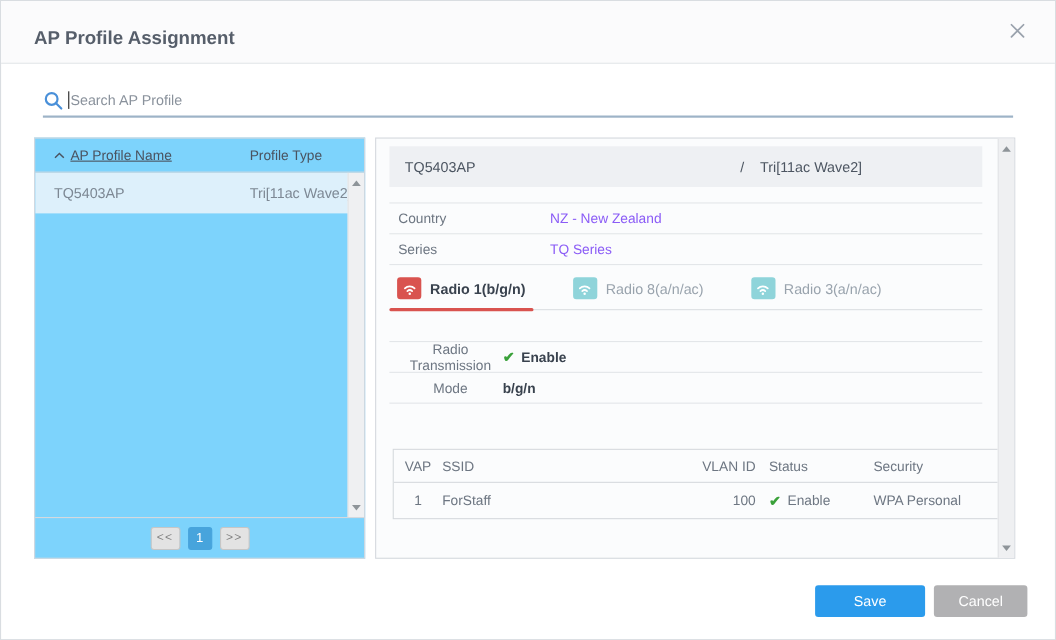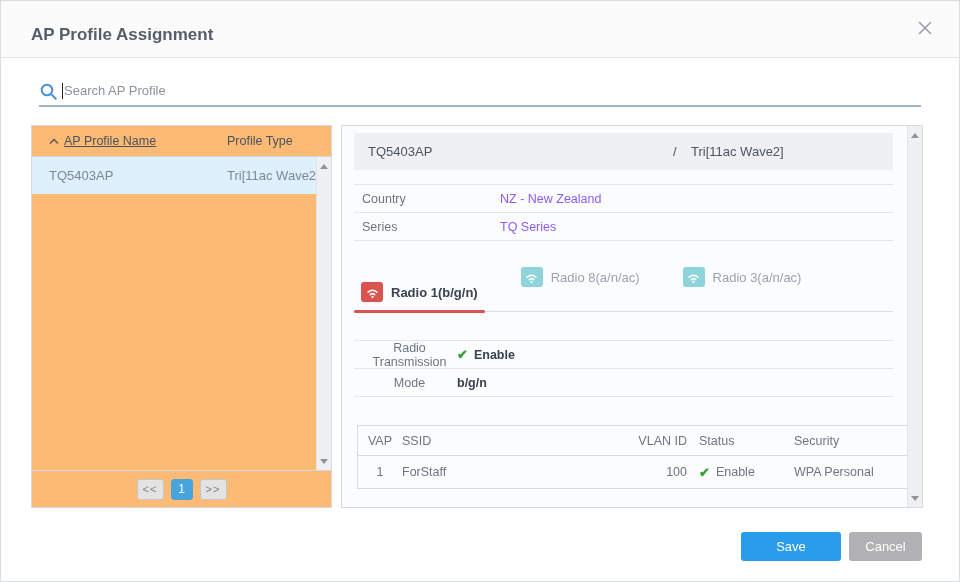--- a/index.html
+++ b/index.html
@@ -22,21 +22,21 @@
   .search-bar { position:absolute; left:38px; right:38px; top:76px; height:30px;
     border-bottom:2px solid #9db3c7; display:flex; align-items:center; }
   .search-icon { width:19px; height:19px; margin-right:4px; flex:none; }
   .text-caret { width:1px; height:16px; background:#222; flex:none; }
   .search-input { border:none; outline:none; background:transparent; flex:1;
     font-family:"Liberation Sans", sans-serif; font-size:13px; color:#737373; padding:0 0 2px 1px; }
   .search-input::placeholder { color:#8a929c; opacity:1; }
 
   
   .left-panel { position:absolute; left:30px; top:124px; width:301px; height:383px;
-    border:1px solid #d5d9de; background:#fdba74; display:flex; flex-direction:column; }
+    border:1px solid #d5d9de; background:#7dd3fc; display:flex; flex-direction:column; }
   .lp-header { height:31px; flex:none; border-bottom:1px solid #d5d9de;
     display:flex; align-items:center; font-size:12.5px; color:#4a5360; }
   .lp-col-name { padding-left:17px; width:195px; display:flex; align-items:center; gap:5px; cursor:pointer; }
   .lp-col-name .col-label { text-decoration:underline; }
   .lp-list { flex:1; position:relative; overflow:hidden; }
   .lp-row { height:37px; display:flex; align-items:center;
     background:var(--selected-row-bg,#ddf0fb); color:#7d8894; cursor:pointer; }
   .lp-row .cell-name { padding-left:17px; width:195px; }
   .lp-footer { height:37px; flex:none; border-top:1px solid #d5d9de;
     display:flex; align-items:center; justify-content:center; gap:7px; }
@@ -70,46 +70,46 @@
   .field-row .f-label { padding-left:8px; flex:none; }
   .fields-general .f-label { width:146px; }
   .fields-radio .f-label { width:103px;text-align:center; }
   .f-value { color:#8b5cf6; }
   .f-value.strong { color:#39424e; font-weight:bold; }
   .check-glyph { color:var(--success-green,#3aa13a); font-weight:bold; margin-right:6px; font-size:13px; }
 
   .rp-tabs { margin-top:9px; display:flex; gap:29px; border-bottom:1px solid #dcdfe3; }
   .tab { display:flex; align-items:center; gap:8px; padding:2px 7px 9px 7px;
     position:relative; cursor:pointer; font-size:13px; color:#99a3ad; }
-  .tab.active { color:#39424e; font-weight:bold;margin-top:30px; }
+  .tab.active { color:#39424e; font-weight:bold; }
   .tab.active::after { content:""; position:absolute; left:0; right:0; bottom:-2px;
     height:3px; background:var(--tab-active-red,#d9534f); border-radius:2px; }
   .wifi-badge { width:22px; height:20px; border-radius:3px; flex:none;
     display:flex; align-items:center; justify-content:center; background:var(--tab-inactive-teal,#8fd4da); }
   .tab.active .wifi-badge { background:var(--tab-active-red,#d9534f); }
 
   .fields-radio { margin-top:28px; }
 
-  .vap-table { margin-top:28px; margin-left:3px; width:576px;
+  .vap-table { margin-top:41px; margin-left:3px; width:576px;
     border:1px solid #d6dade; font-size:12.5px; }
   .t-row { display:flex; align-items:center; }
   .t-head { height:30px; border-bottom:1px solid #d6dade; color:#6d7682; }
   .t-data { height:32px; color:#6d7682; }
   .c-vap { width:44px; text-align:center; flex:none; }
   .c-ssid { flex:1; text-align:left; }
   .c-vlan { width:90px; text-align:right; flex:none; }
   .c-status { width:95px; margin-left:12px; flex:none; display:flex; align-items:center; }
   .c-sec { width:138px; flex:none; }
 
   
   .btn { position:absolute; top:531px; height:29px; border:none; border-radius:3px;
     color:#fff; font-family:"Liberation Sans", sans-serif; font-size:13px; cursor:pointer;
     display:flex; align-items:center; justify-content:center; }
   .btn-save { left:740px; width:100px; background:var(--accent-blue,#2b9bec); }
-  .btn-cancel { left:848px; width:73px; background:#b1b1b3; }
+  .btn-cancel { left:848px; width:85px; background:#b1b1b3; }
 </style>
 </head>
 <body>
 
 <div class="dialog">
 
   <div class="dlg-header">
     <div class="dlg-title">AP Profile Assignment</div>
     <div class="close-btn">
       <span>

